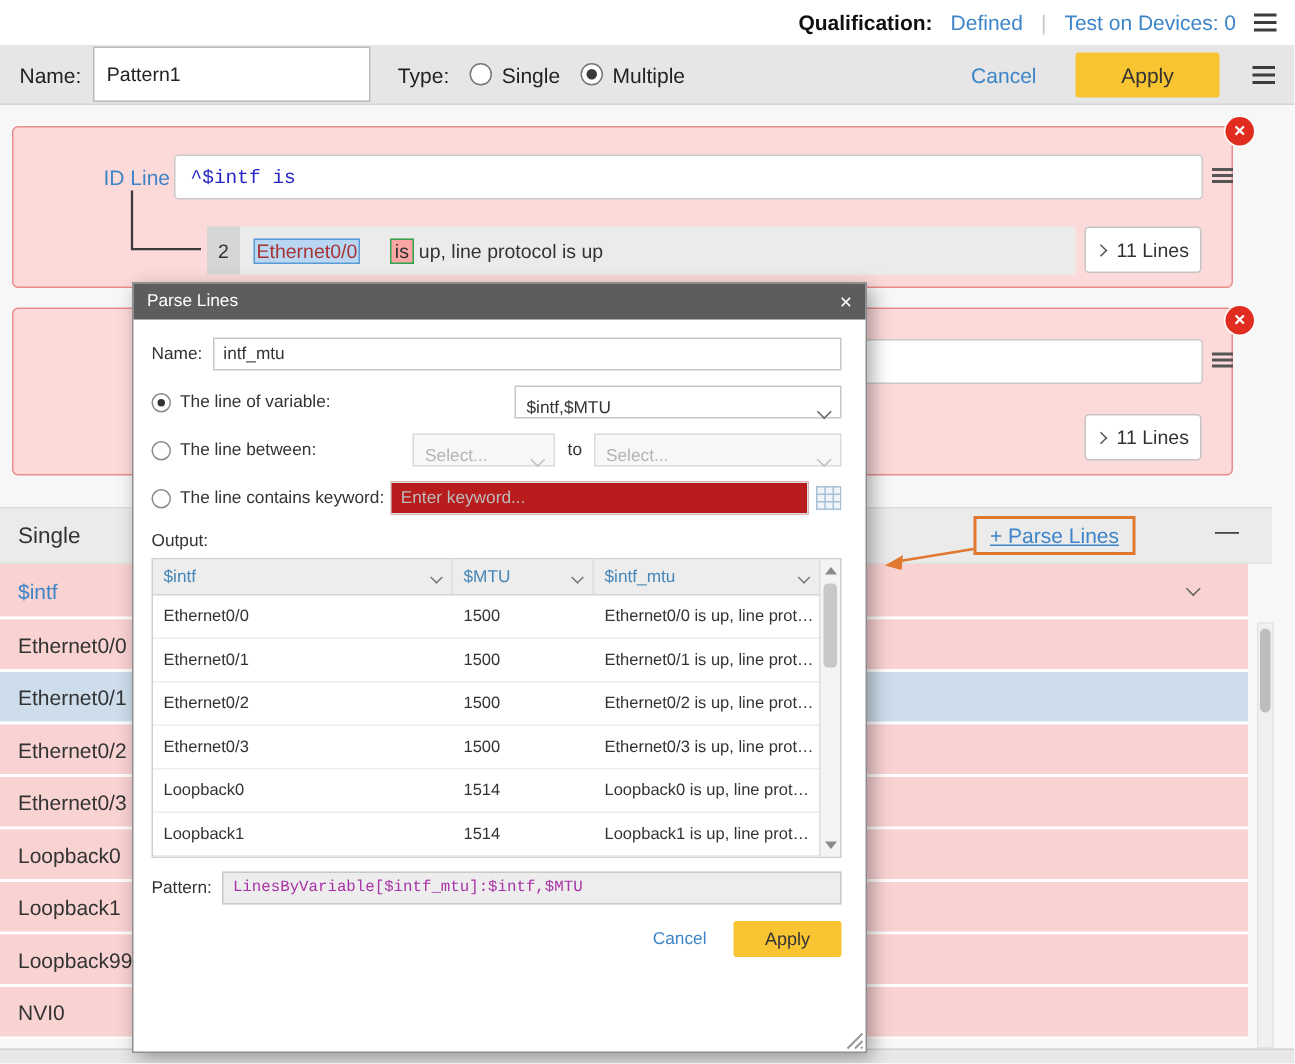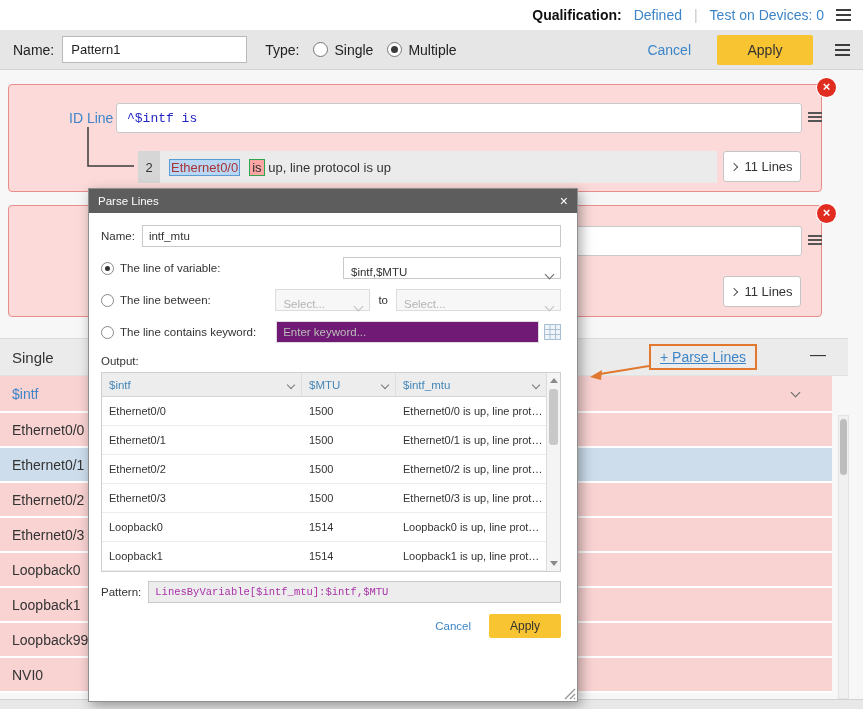--- a/index.html
+++ b/index.html
@@ -13,21 +13,21 @@
 .sep{color:#c8c8c8;}
 .hamb{display:inline-block;width:15px;height:12px;position:relative;cursor:pointer;}
 .hamb i{position:absolute;left:0;right:0;height:2px;background:#3c3c3c;}
 .hamb i:nth-child(1){top:0}.hamb i:nth-child(2){top:5px}.hamb i:nth-child(3){top:10px}
 .hamb-sm{display:inline-block;width:14px;height:11px;position:relative;cursor:pointer;}
 .hamb-sm i{position:absolute;left:0;right:0;height:2px;background:#555;}
 .hamb-sm i:nth-child(1){top:0}.hamb-sm i:nth-child(2){top:4px}.hamb-sm i:nth-child(3){top:8px}
 
 
 .toolbar{position:absolute;top:30px;left:0;width:100%;height:40px;background:#e6e6e6;border-bottom:1px solid #d4d4d4;display:flex;align-items:center;padding:0 13px;font-size:14px;color:#222;}
-.name-field{width:185px;height:27px;border:1px solid #b9b9b9;background:#fff;font-size:13px;padding:0 8px;margin-left:8px;font-family:inherit;color:#222;}
+.name-field{width:185px;height:37px;border:1px solid #b9b9b9;background:#fff;font-size:13px;padding:0 8px;margin-left:8px;font-family:inherit;color:#222;}
 .type-label{margin-left:18px;}
 .radio{width:15px;height:15px;border:1px solid #787878;border-radius:50%;background:#fff;display:inline-block;position:relative;margin-left:14px;flex:none;cursor:pointer;}
 .radio.checked::after{content:"";position:absolute;inset:3px;border-radius:50%;background:#3a3a3a;}
 .rlabel{margin-left:6px;}
 .cancel-link{margin-left:auto;}
 .apply-btn{width:96px;height:30px;border:0;background:#f8c431;color:#333;font-size:14px;margin-left:26px;cursor:pointer;border-radius:2px;font-family:inherit;}
 .toolbar .hamb{margin-left:22px;}
 
 
 .panel{position:absolute;left:8px;width:814px;background:#fcdada;border:1px solid #e98c8c;border-radius:4px;}
@@ -39,21 +39,21 @@
 .idline-label{position:absolute;left:60px;top:25px;font-size:14px;color:#3d85c8;}
 .pattern-input{position:absolute;left:107px;top:18px;width:686px;height:30px;border:1px solid #c9c9c9;border-radius:3px;background:#fff;font-family:"Liberation Mono",monospace;font-size:13px;color:#2424c4;padding:0 10px;}
 #panel2 .pattern-input{top:20px;}
 .panel-menu{position:absolute;left:799px;top:27px;}
 #panel2 .panel-menu{top:29px;}
 .sample-row{position:absolute;left:129px;top:66px;height:32px;display:flex;}
 .line-num{width:22px;background:#d6d6d6;color:#333;font-size:13px;display:flex;align-items:center;justify-content:center;}
 .line-content{width:557px;background:#ebebeb;color:#333;font-size:13px;display:flex;align-items:center;padding-left:9px;}
 .line-content span{white-space:pre;}
 .tok-var{background:#b9d7f3;color:#a83232;border:1px solid #5b9bd5;padding:0 1px;}
-.tok-match{background:#fca5a5;color:#2f2f2f;border:1px solid #2ea44f;padding:0 2px;margin-left:9px;}
+.tok-match{background:#fca5a5;color:#2f2f2f;border:1px solid #2ea44f;padding:0 2px;margin-left:20px;}
 .lines-btn{position:absolute;left:714px;width:78px;height:31px;background:#fff;border:1px solid #c5c5c5;border-radius:3px;color:#333;font-size:13px;display:flex;align-items:center;justify-content:center;gap:7px;cursor:pointer;font-family:inherit;}
 #panel1 .lines-btn{top:66px;}
 #panel2 .lines-btn{top:70px;}
 .chev-r{width:6px;height:6px;border-top:1.5px solid #555;border-right:1.5px solid #555;transform:rotate(45deg);flex:none;display:inline-block;}
 .chev-d{width:7px;height:7px;border-right:1.5px solid #666;border-bottom:1.5px solid #666;transform:rotate(45deg);display:inline-block;}
 
 
 .out-header{position:absolute;top:338px;left:0;width:848px;height:38px;background:#ebebeb;border-top:1px solid #dcdcdc;border-bottom:1px solid #e2e2e2;font-size:15px;color:#333;}
 .out-title{position:absolute;left:12px;top:10px;}
 .parse-box{position:absolute;left:649px;top:5px;border:2px solid #e0782f;padding:3px 9px;font-size:14px;}
@@ -82,21 +82,21 @@
 .name-input{flex:1;margin-left:7px;}
 .mradio{width:13px;height:13px;border:1px solid #8a8a8a;border-radius:50%;background:#fff;position:relative;flex:none;margin-right:6px;cursor:pointer;}
 .mradio.checked::after{content:"";position:absolute;inset:3px;border-radius:50%;background:#333;}
 .selbox{height:22px;border:1px solid #c9c9c9;background:#fff;display:flex;align-items:flex-end;justify-content:space-between;padding:0 7px;cursor:pointer;}
 .selbox.dis{background:#f7f7f7;color:#b3b3b3;border-color:#dcdcdc;}
 .selbox.dis .chev-d{border-color:#c0c0c0;}
 .sel-var{width:218px;margin-left:auto;}
 .sel-from{width:95px;margin-left:auto;}
 .to-lbl{margin:0 8px;}
 .sel-to{width:165px;}
-.kw-input{flex:1;margin-left:20px;background:#701a75;border-color:#dcdcdc;color:#b3b3b3;}
+.kw-input{flex:1;margin-left:4px;background:#b91c1c;border-color:#dcdcdc;color:#b3b3b3;}
 .kw-input::placeholder{color:#bcbcbc;}
 .grid-btn{width:17px;height:16px;margin-left:5px;flex:none;cursor:pointer;}
 .out-lbl{margin-top:12px;}
 .mtable{margin-top:5px;border:1px solid #cfcfcf;height:200px;position:relative;background:#fff;}
 .mt-inner{margin-right:14px;}
 .mt-head{display:flex;height:24px;background:#ededed;border-bottom:1px solid #d6d6d6;}
 .mt-head .mc{display:flex;align-items:center;justify-content:space-between;color:#4687b8;border-right:1px solid #dedede;}
 .mt-head .mc3{border-right:0;}
 .mc{display:flex;align-items:center;padding:0 7px;overflow:hidden;white-space:nowrap;}
 .mc1{width:200px;flex:none;}

